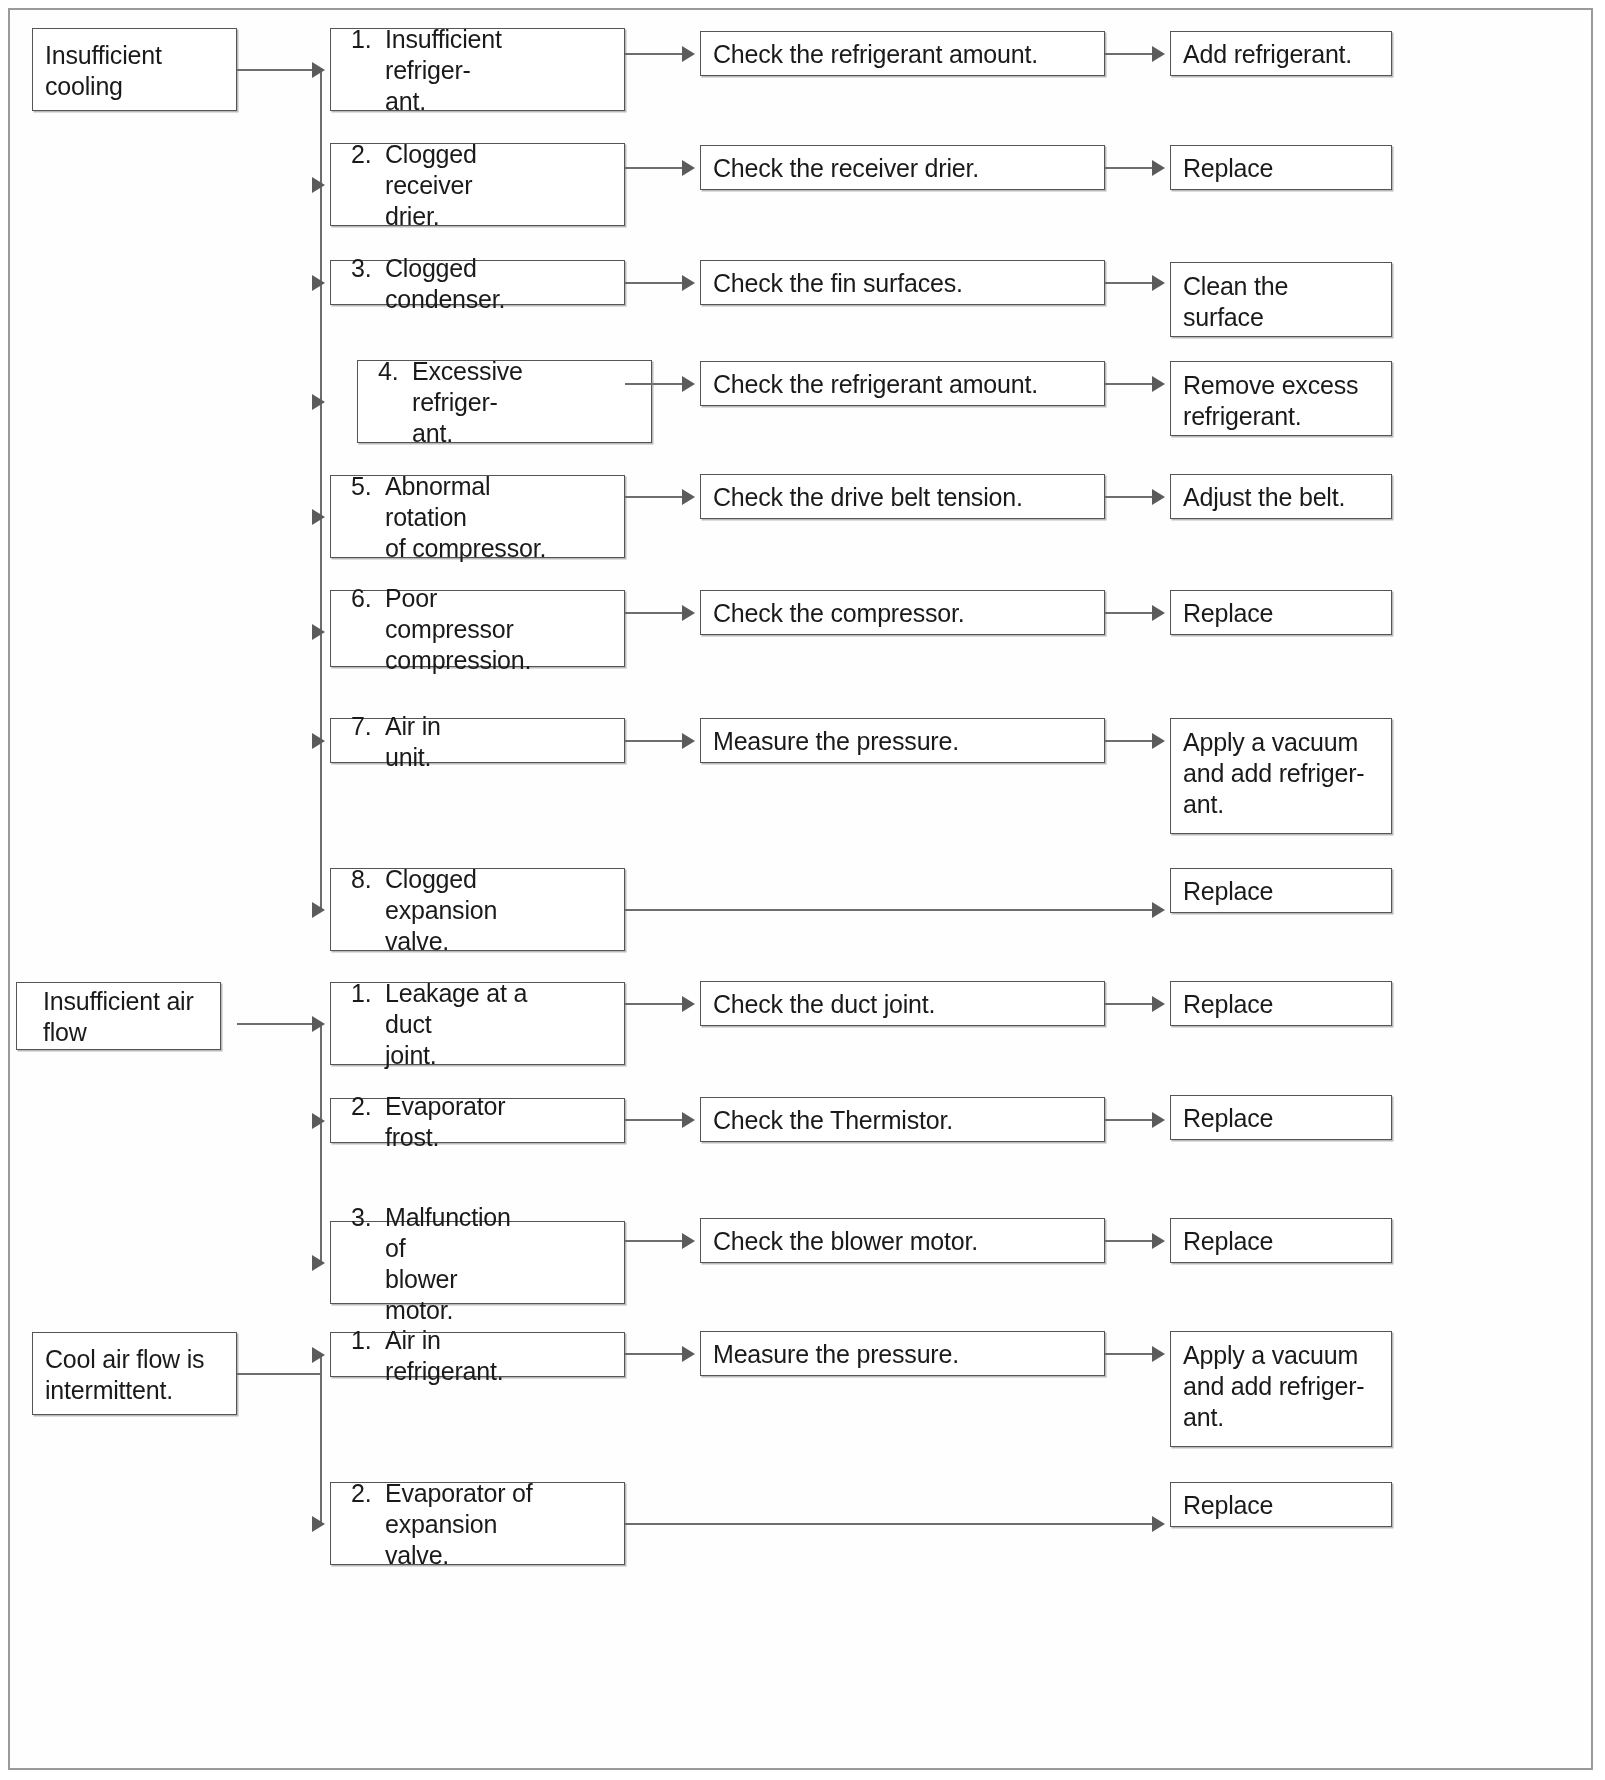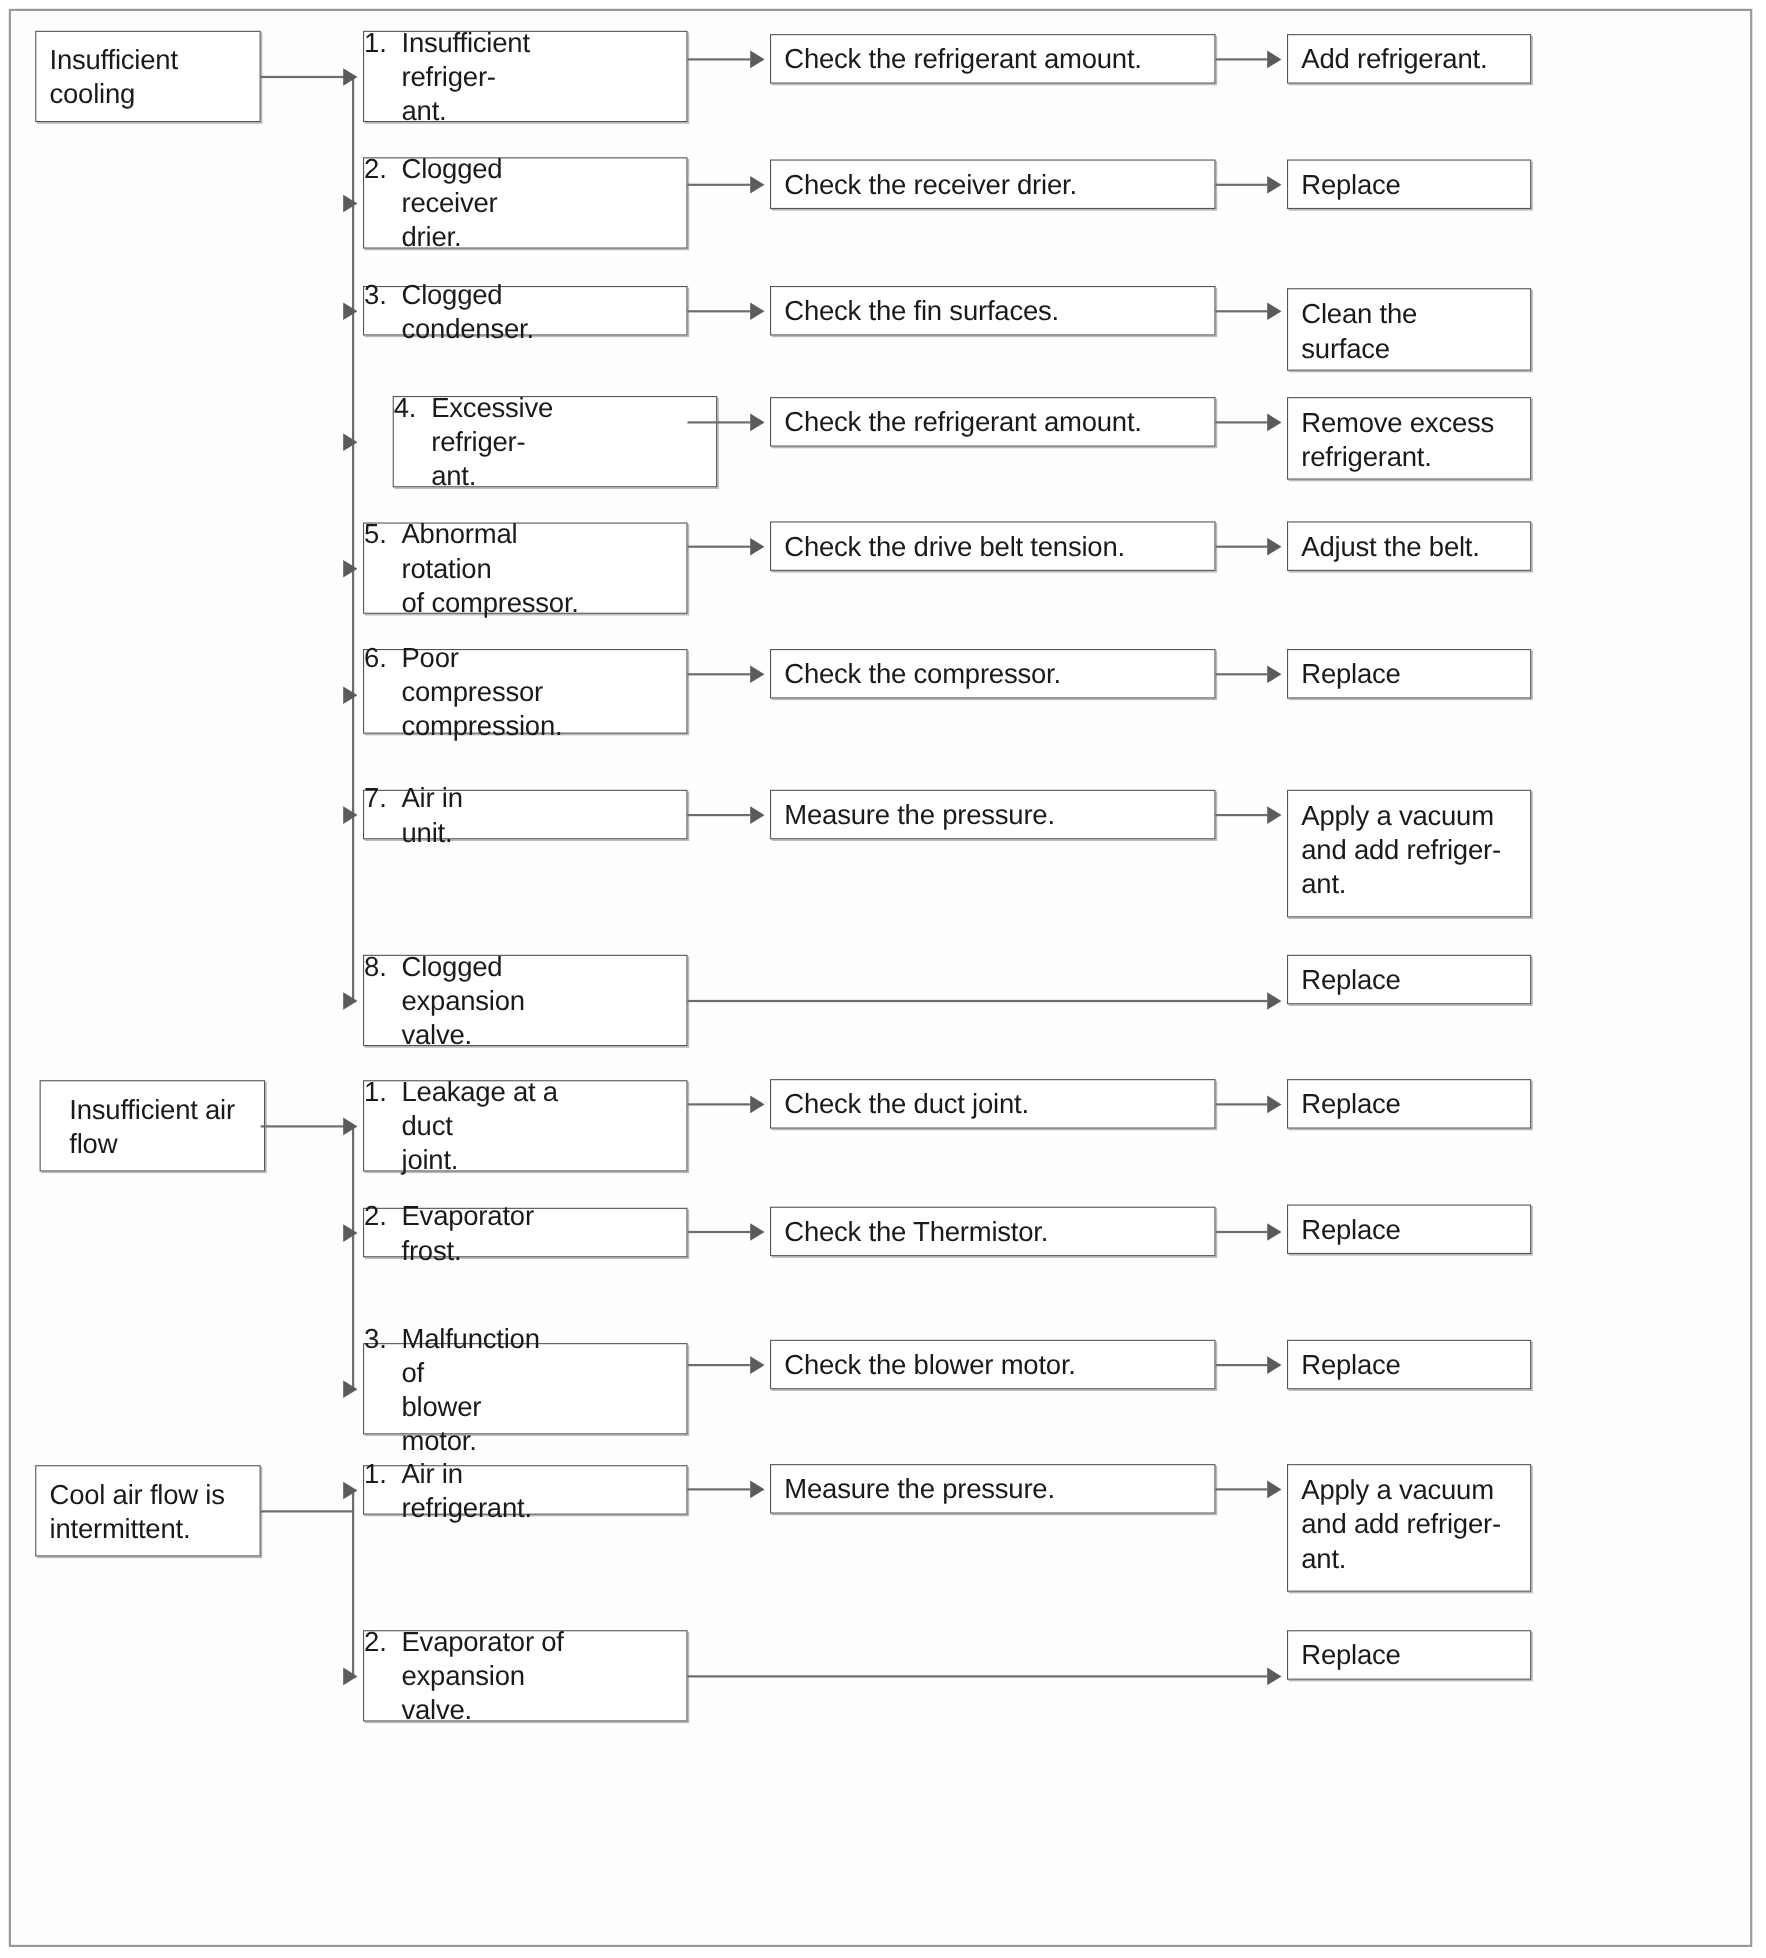--- a/index.html
+++ b/index.html
@@ -25,21 +25,21 @@
     border:1px solid #555555;
     box-shadow:1.5px 1.5px 0 0 #b9b9b9;
     background:#ffffff;
     font-size:25px;
     line-height:31px;
     color:#1a1a1a;
     letter-spacing:-0.2px;
     padding:8px 10px 6px 12px;
   }
   .box.vc{display:flex;align-items:center;}
-  .cause{padding-left:0;}
+  .cause{padding-left:20px;}
   .cause .num{
     display:inline-block;
     width:34px;
     vertical-align:top;
   }
   .cause .txt{
     display:inline-block;
     vertical-align:top;
     width:calc(100% - 40px);
     white-space:pre-line;
@@ -64,21 +64,21 @@
 
 <div id="page">
   <div id="frame"></div>
   <div id="canvas">
       <div class="box vc" style="left: 32px; top: 28px; width: 205px; height: 83px;">
         <span class="pre">Insufficient
 cooling</span>
       </div>
       <div class="ln h" style="left: 237px; top: 69px; width: 85px;"></div>
       <div class="ln v" style="left: 320px; top: 70px; height: 840px;"></div>
-      <div class="box vc" style="left: 36px; top: 982px; width: 205px; height: 83px; padding-left: 26px;">
+      <div class="box vc" style="left: 16px; top: 982px; width: 205px; height: 68px; padding-left: 26px;">
         <span class="pre">Insufficient air
 flow</span>
       </div>
       <div class="ln h" style="left: 237px; top: 1023px; width: 85px;"></div>
       <div class="ln v" style="left: 320px; top: 1024px; height: 239px;"></div>
       <div class="box vc" style="left: 32px; top: 1332px; width: 205px; height: 83px;">
         <span class="pre">Cool air flow is
 intermittent.</span>
       </div>
       <div class="ln h" style="left: 237px; top: 1373px; width: 85px;"></div>

